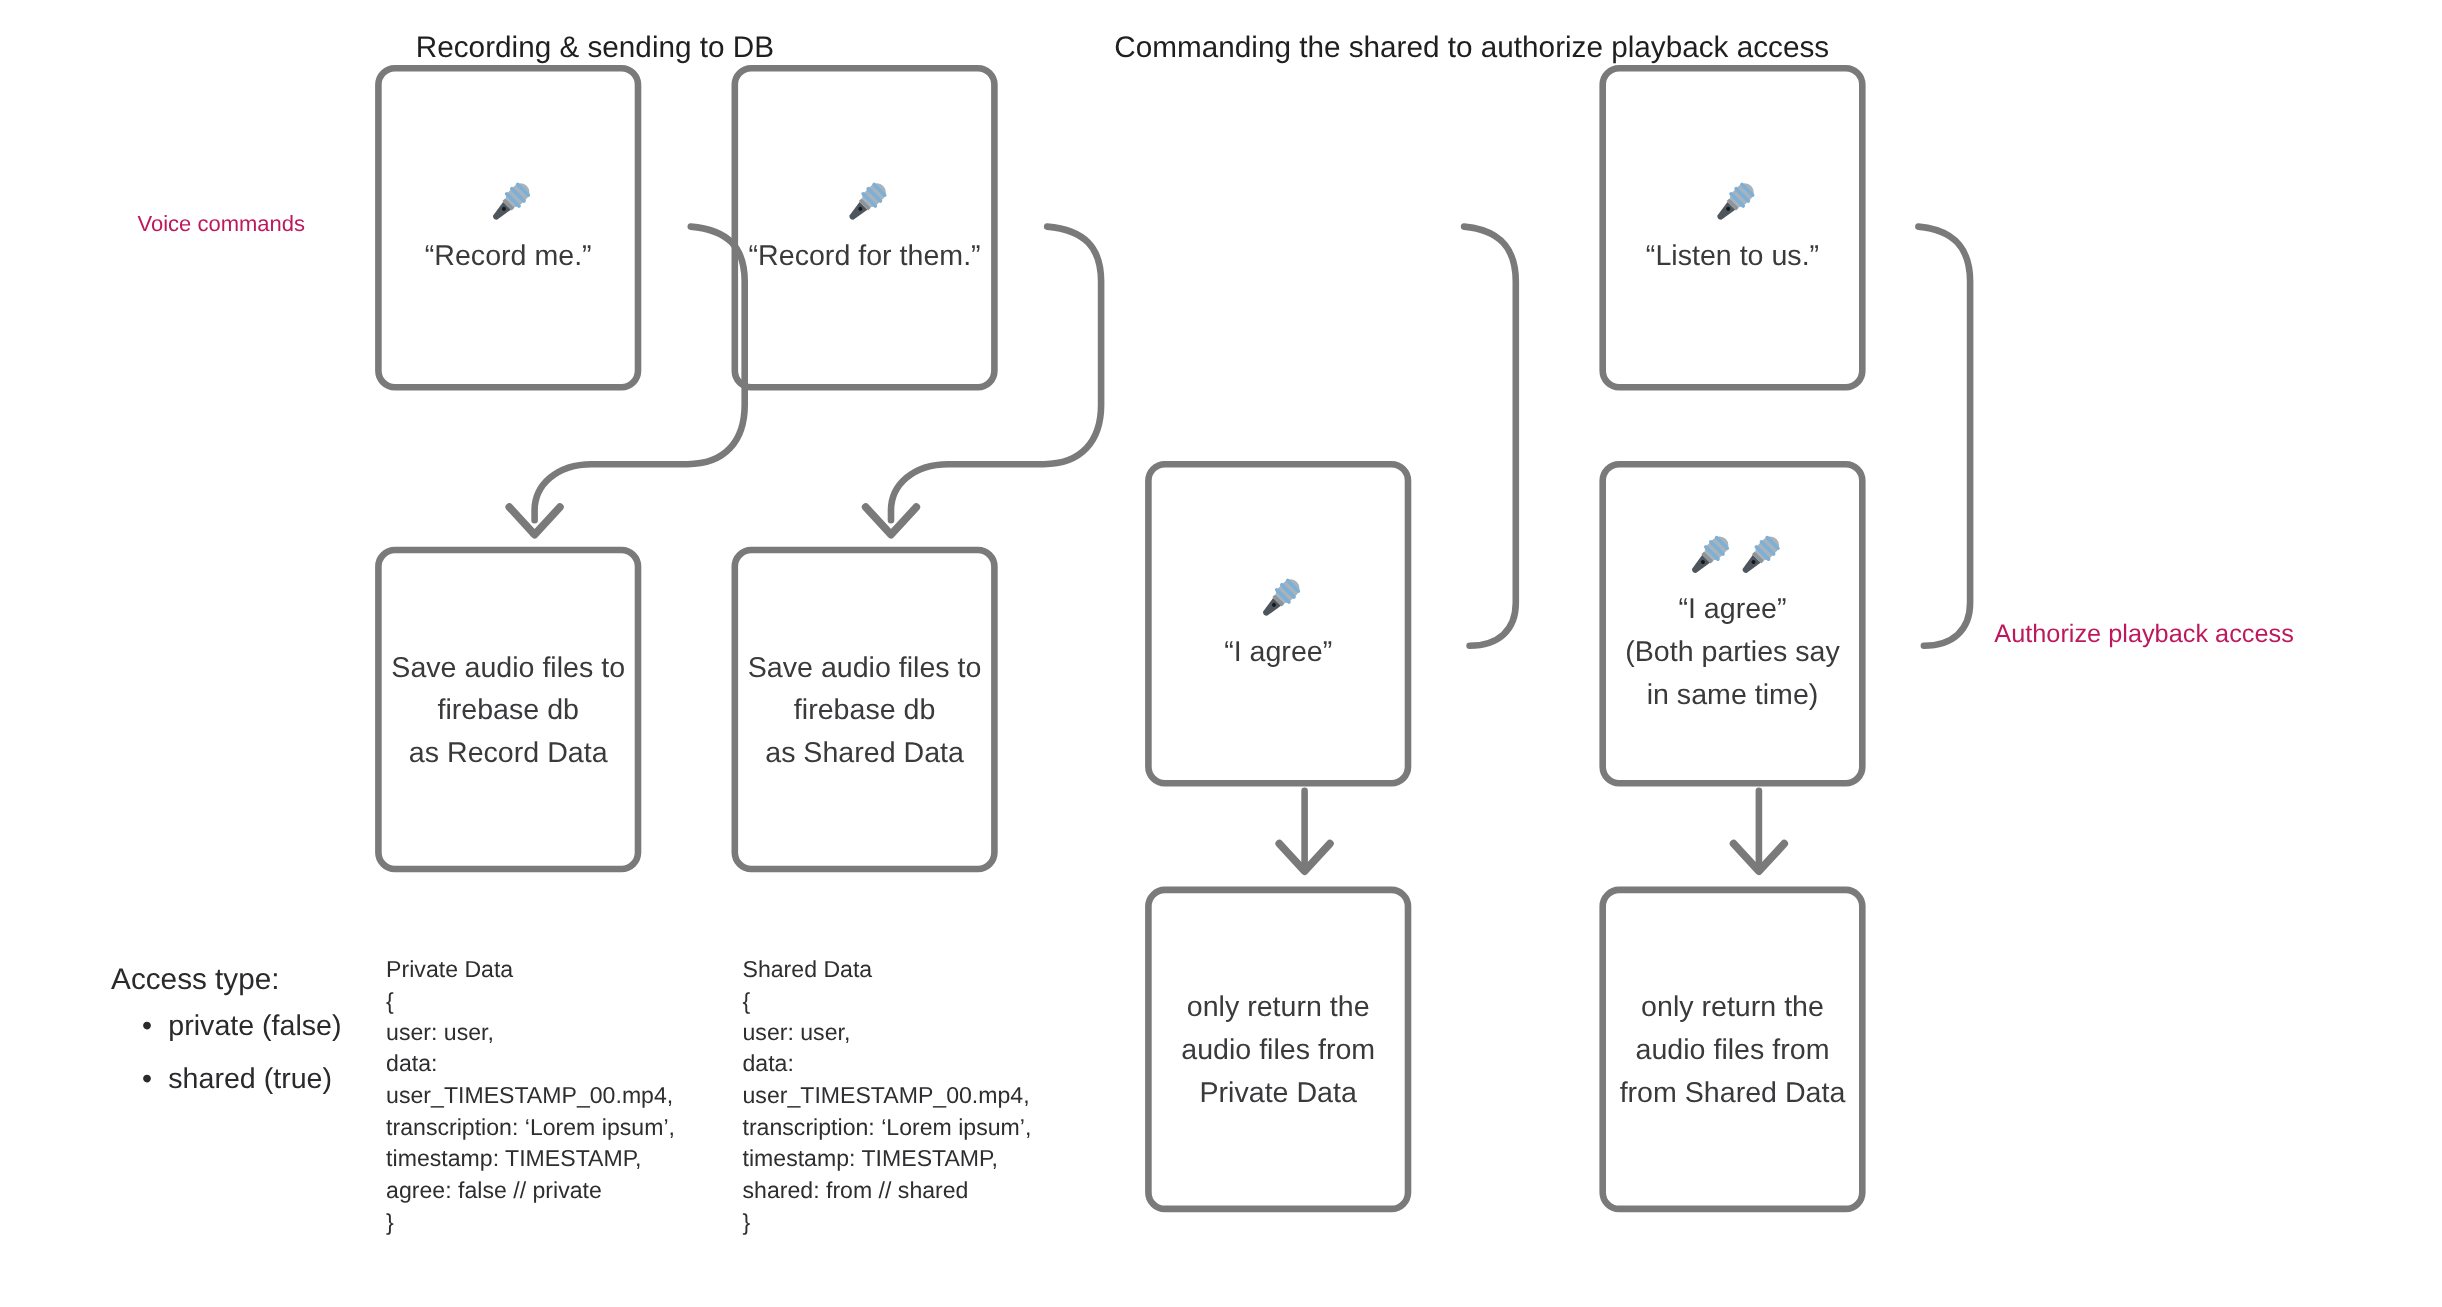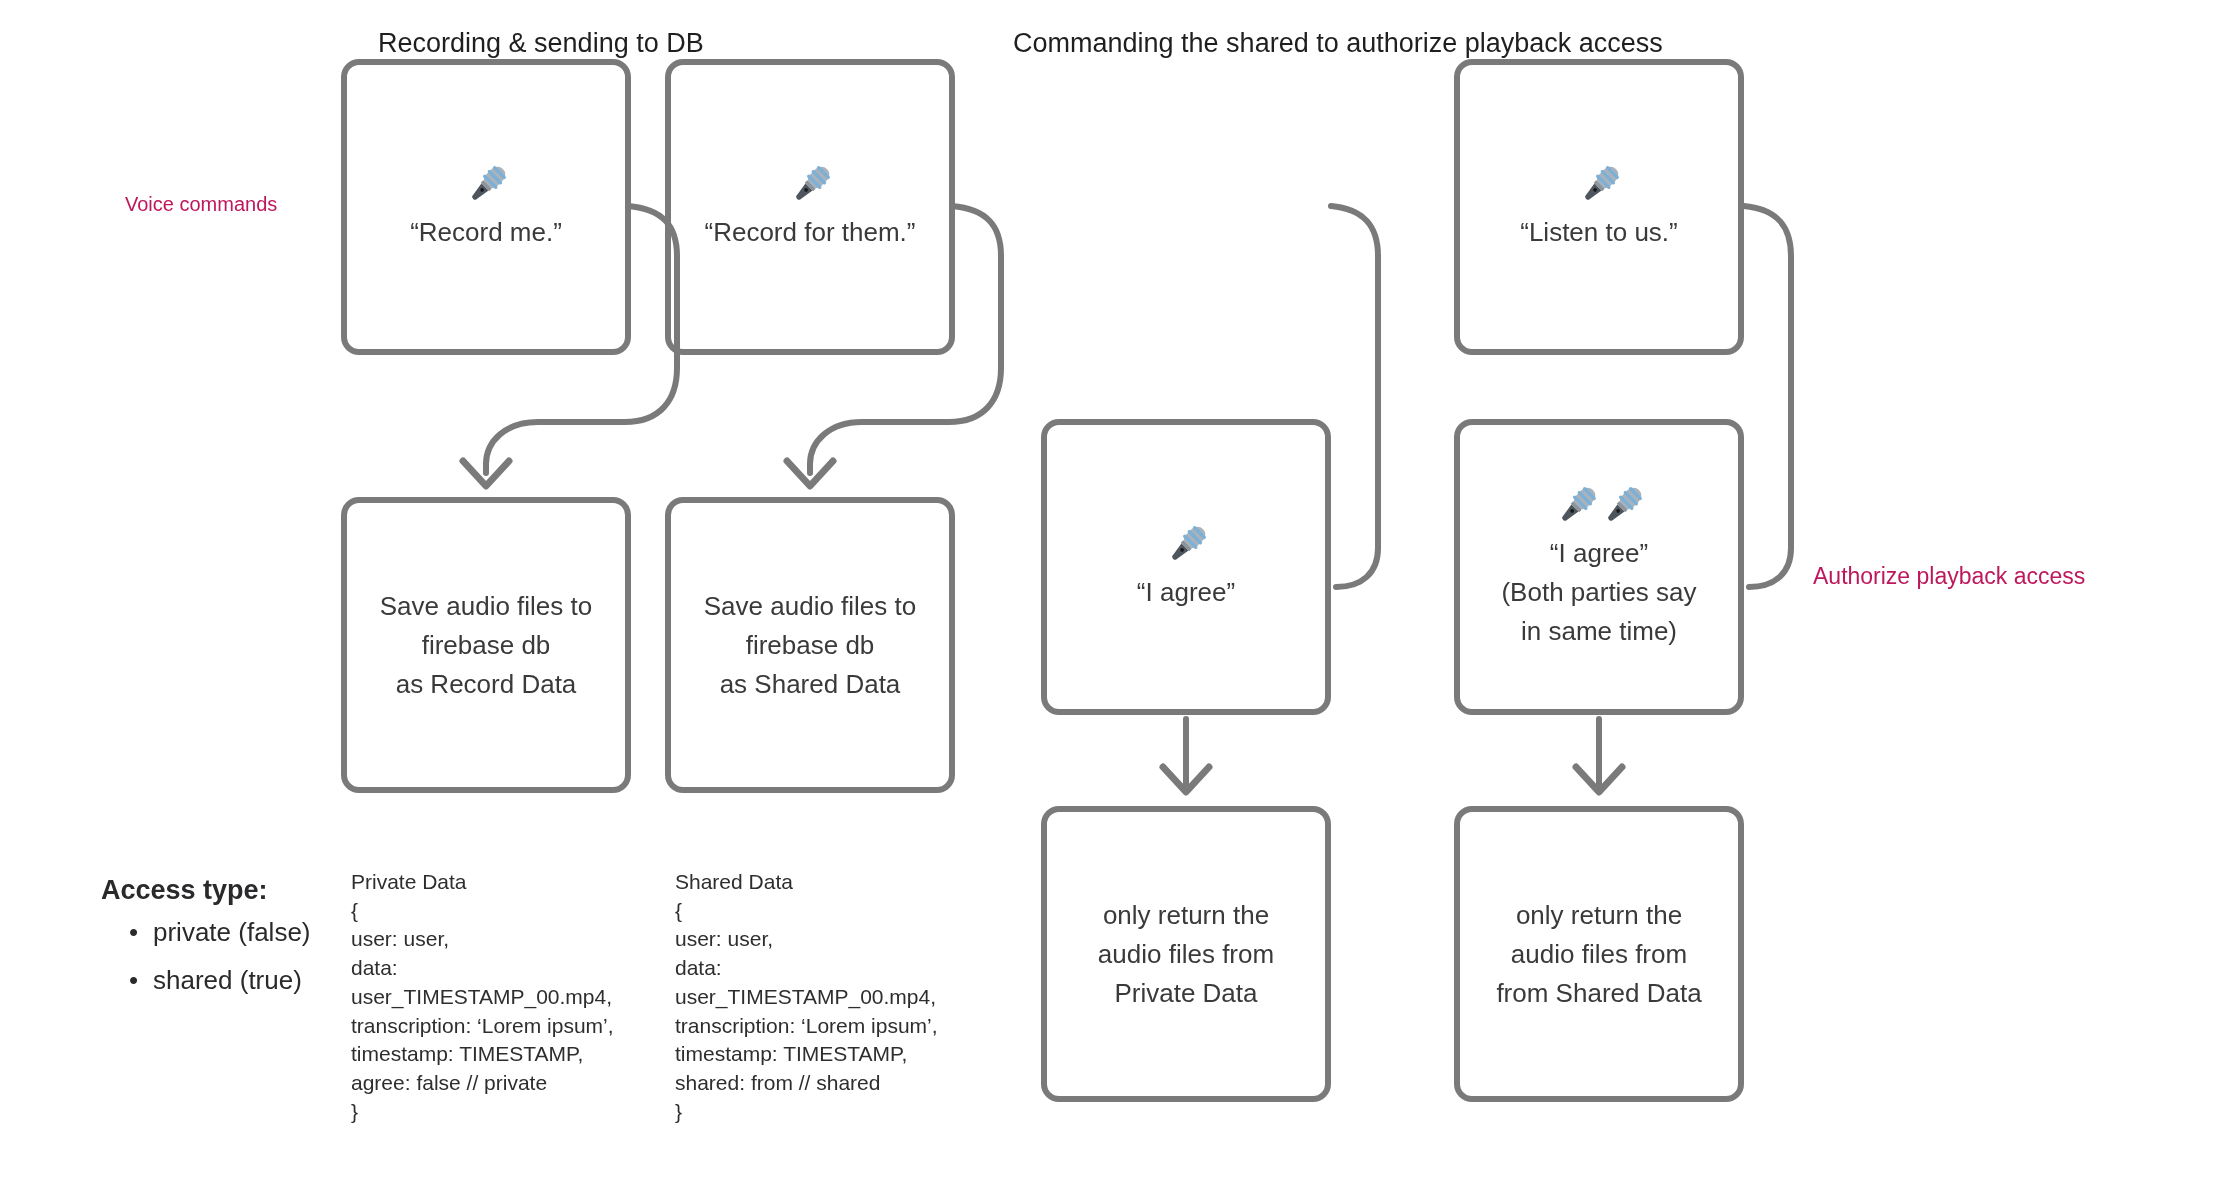--- a/index.html
+++ b/index.html
@@ -29,21 +29,21 @@
     line-height: 24px;
     color: #be185d;
     white-space: nowrap;
   }
   .side-label.big {
     font-size: 23px;
     line-height: 32px;
   }
   .node {
     position: absolute;
-    width: 290px;
+    width: 242px;
     height: 296px;
     box-sizing: border-box;
     border: 6px solid #7a7a7a;
     border-radius: 18px;
     background: #ffffff;
     display: flex;
     flex-direction: column;
     align-items: center;
     justify-content: center;
     text-align: center;
@@ -73,21 +73,20 @@
     stroke-linejoin: round;
   }
   .connector-layer path.chev {
     stroke-width: 7;
   }
   .access-block { position: absolute; left: 101px; top: 872px; }
   .access-title {
     font-size: 27px;
     line-height: 36px;
     color: #2a2a2c;
-    font-weight: bold;
   }
   .access-item {
     position: relative;
     margin-left: 28px;
     padding-left: 24px;
     font-size: 26px;
     line-height: 48px;
     color: #2a2a2c;
     white-space: nowrap;
   }

